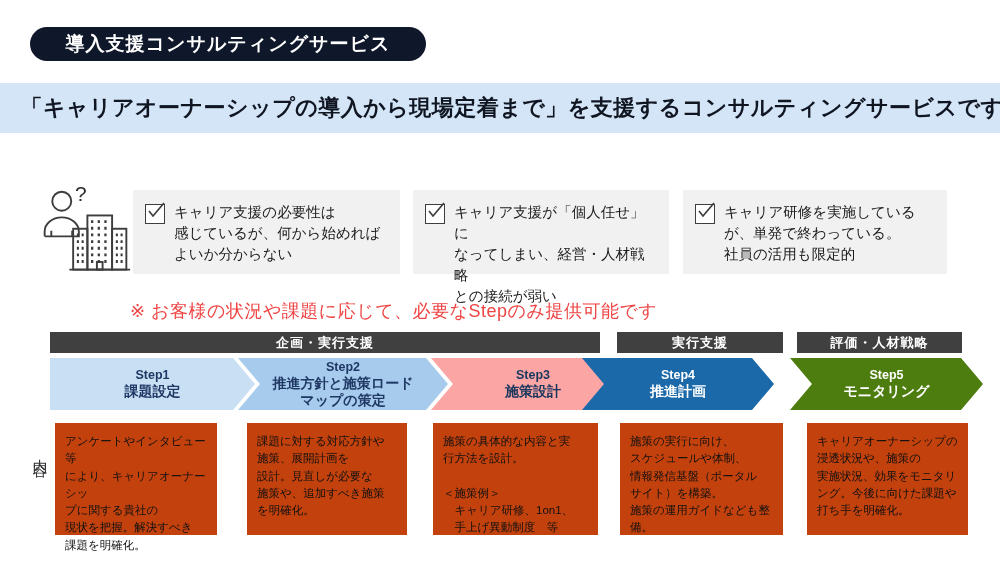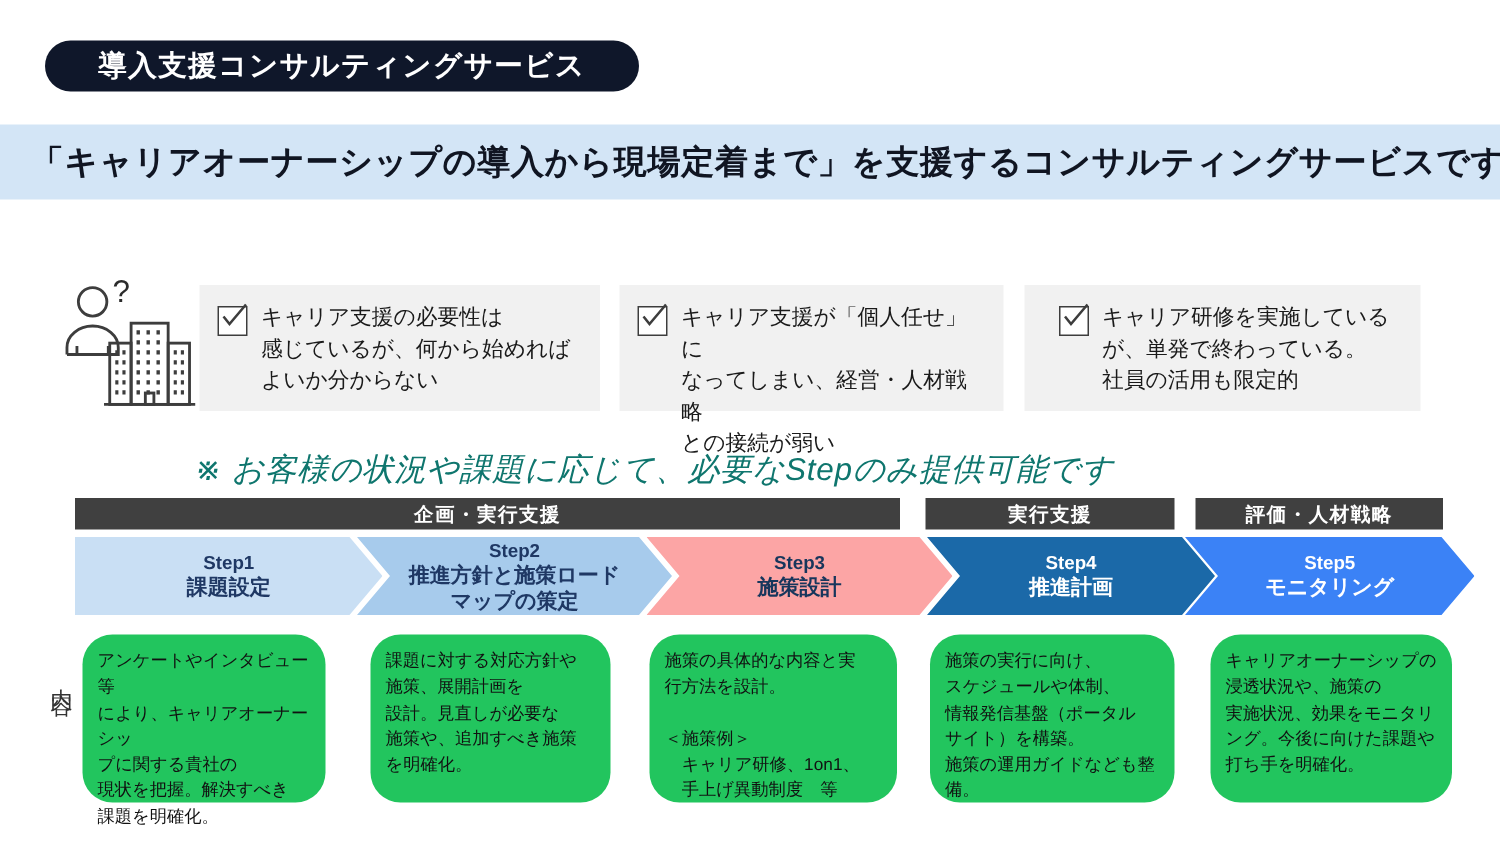--- a/index.html
+++ b/index.html
@@ -16,57 +16,57 @@
           font-weight:bold;font-size:22px;letter-spacing:.5px;color:#101522;}
 
   
   .intro-icon{position:absolute;left:38px;top:186px;width:95px;height:95px;}
 
   
   .pain-box{position:absolute;top:190px;height:84px;background:#f1f1f1;
             display:flex;align-items:flex-start;gap:9px;padding:12px 10px 0 12px;box-sizing:border-box;}
   .pain-box.p1{left:133px;width:267px;}
   .pain-box.p2{left:413px;width:256px;}
-  .pain-box.p3{left:683px;width:264px;justify-content:center;}
+  .pain-box.p3{left:683px;width:264px;}
   .checkbox{flex:0 0 auto;width:18px;height:18px;border:1.6px solid #3d3d3d;background:#ffffff;
             position:relative;margin-top:2px;}
   .checkbox svg{position:absolute;left:-1px;top:-4px;overflow:visible;}
   .pain-text{font-size:14.5px;line-height:1.45;color:#1a1a1a;white-space:pre-line;}
 
   
-  .note{position:absolute;left:130px;top:299px;font-size:21px;color:#0f766e;letter-spacing:.5px;font-style:italic;}
+  .note{position:absolute;left:130px;top:299px;font-size:18px;color:#ef4444;letter-spacing:.5px;}
 
   
   .phase-bar{position:absolute;top:332px;height:21px;background:#404040;color:#ffffff;
              font-weight:bold;font-size:13px;display:flex;align-items:center;justify-content:center;
              letter-spacing:1px;}
   .phase-1{left:50px;width:550px;}
   .phase-2{left:617px;width:166px;}
   .phase-3{left:797px;width:165px;}
 
   
   .chevron{position:absolute;top:358px;height:52px;display:flex;flex-direction:column;
            align-items:center;justify-content:center;text-align:center;line-height:1.2;}
   .chevron.first{clip-path:polygon(0% 0%,calc(100% - 22px) 0%,100% 50%,calc(100% - 22px) 100%,0% 100%);}
   .chevron.notch{clip-path:polygon(0% 0%,calc(100% - 22px) 0%,100% 50%,calc(100% - 22px) 100%,0% 100%,22px 50%);}
   .chevron .step-no{font-size:12.5px;font-weight:bold;}
   .chevron .step-title{font-size:14px;font-weight:bold;white-space:pre-line;}
   .c1{left:50px;width:205px;}
   .c2{left:238px;width:210px;}
   .c3{left:431px;width:204px;}
-  .c4{left:618px;width:192px;}
+  .c4{left:582px;width:192px;}
   .c5{left:790px;width:193px;}
 
   
   .content-label{position:absolute;left:30px;top:447px;writing-mode:vertical-rl;text-orientation:upright;
                  font-size:15px;color:#333333;letter-spacing:3px;}
 
   
-  .desc-box{position:absolute;top:423px;height:112px;background:#22c55e;box-sizing:border-box;
-            padding:10px 8px 8px 10px;font-size:11.5px;line-height:1.5;color:#111111;white-space:pre-line;border-radius:20px;}
+  .desc-box{position:absolute;top:423px;height:112px;background:#c2410c;box-sizing:border-box;
+            padding:10px 8px 8px 10px;font-size:11.5px;line-height:1.5;color:#111111;white-space:pre-line;}
   .d1{left:55px;width:162px;}
   .d2{left:247px;width:160px;}
   .d3{left:433px;width:165px;}
   .d4{left:620px;width:163px;}
   .d5{left:807px;width:161px;}
 </style>
 </head>
 <body>
 
 <div class="stage">
@@ -147,21 +147,21 @@
 マップの策定</span>
   </div>
   <div class="chevron notch c3" style="background: #fca5a5; color: rgb(23, 54, 92);">
     <span class="step-no">Step3</span>
     <span class="step-title">施策設計</span>
   </div>
   <div class="chevron notch c4" style="background: rgb(27, 105, 168); color: rgb(255, 255, 255);">
     <span class="step-no">Step4</span>
     <span class="step-title">推進計画</span>
   </div>
-  <div class="chevron notch c5" style="background: #3b82f6; color: rgb(255, 255, 255);">
+  <div class="chevron notch c5" style="background: #4d7c0f; color: rgb(255, 255, 255);">
     <span class="step-no">Step5</span>
     <span class="step-title">モニタリング</span>
   </div>
 
   <div class="content-label">内容</div>
 
   <div class="desc-box d1">アンケートやインタビュー等
 により、キャリアオーナーシッ
 プに関する貴社の
 現状を把握。解決すべき

